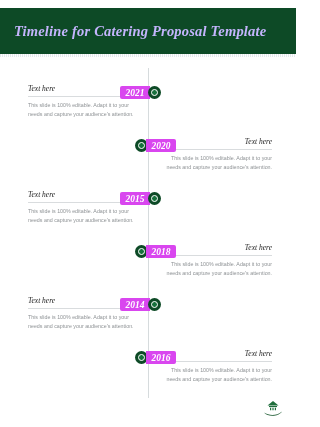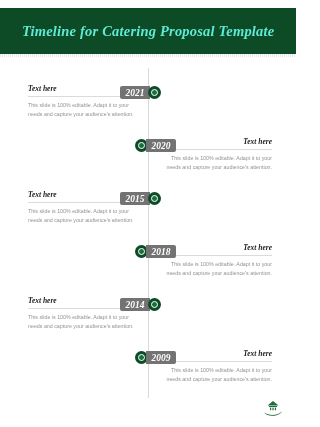--- a/index.html
+++ b/index.html
@@ -11,24 +11,24 @@
     position:relative;
   }
 
   
   .header-band{
     position:absolute;left:0;top:8px;
     width:296px;height:46px;
     background:#0d4a26;
   }
   .header-title{
-    position:absolute;left:22px;top:0;
+    position:absolute;left:14px;top:0;
     height:46px;width:268px;
     display:flex;align-items:center;
-    color:#5eead4;
+    color:#c4b5fd;
     font-family:"Liberation Serif",serif;
     font-style:italic;font-weight:bold;
     font-size:14.5px;
     letter-spacing:.2px;
     white-space:nowrap;
   }
   .header-rule{
     position:absolute;left:0;top:54px;
     width:296px;height:3px;
     background:repeating-linear-gradient(90deg,#dfe6ea 0 1px,#ffffff 1px 2px);
@@ -49,21 +49,21 @@
   .entry{position:absolute;left:0;width:296px;height:56px;}
 
   
   .badge-wrap{
     position:absolute;top:0;
     height:13px;
     display:flex;align-items:center;
   }
   .badge{
     height:13px;
-    background:#737373;
+    background:#d946ef;
     color:#ffffff;
     font-family:"Liberation Serif",serif;
     font-style:italic;font-weight:bold;
     font-size:9.5px;
     display:flex;align-items:center;justify-content:center;
     padding:0 5px;
     min-width:30px;
     box-sizing:border-box;
   }
   .marker{
@@ -89,21 +89,21 @@
   .entry.right .badge{border-radius:0 2px 2px 0;text-align:right;}
   .entry.right .marker{margin-right:-2px;}
 
   
   .card{position:absolute;top:-2px;width:112px;}
   .entry.left .card{left:28px;text-align:left;}
   .entry.right .card{left:160px;text-align:right;}
 
   .card-head{
     font-family:"Liberation Serif",serif;
-    font-style:italic;font-weight:bold;
+    font-style:italic;font-weight:normal;
     font-size:7.5px;
     color:#1d1d1d;
     padding-bottom:2.5px;
     border-bottom:.8px solid #d9dcde;
   }
   .card-body{
     margin-top:4px;
     font-size:5.3px;
     line-height:1.72;
     color:#8e9295;
@@ -193,21 +193,21 @@
 
   <div class="entry right" style="top:291px">
     <div class="card">
       <div class="card-head">Text here</div>
       <div class="card-body">This slide is 100% editable. Adapt it to your needs and capture your audience's attention.</div>
     </div>
     <div class="badge-wrap">
       <div class="marker">
           <i></i>
         </div>
-      <div class="badge">2009</div>
+      <div class="badge">2016</div>
     </div>
   </div>
 </div>
 
 <div class="logo">
   <svg viewBox="0 0 44 40" width="22" height="20" aria-hidden="true">
     <path d="M22 4 L33 13 L11 13 Z" fill="#1f6e3c"></path>
     <rect x="14" y="14" width="16" height="2.2" fill="#1f6e3c"></rect>
     <rect x="16" y="17.5" width="2.4" height="5" fill="#1f6e3c"></rect>
     <rect x="20.8" y="17.5" width="2.4" height="5" fill="#1f6e3c"></rect>

